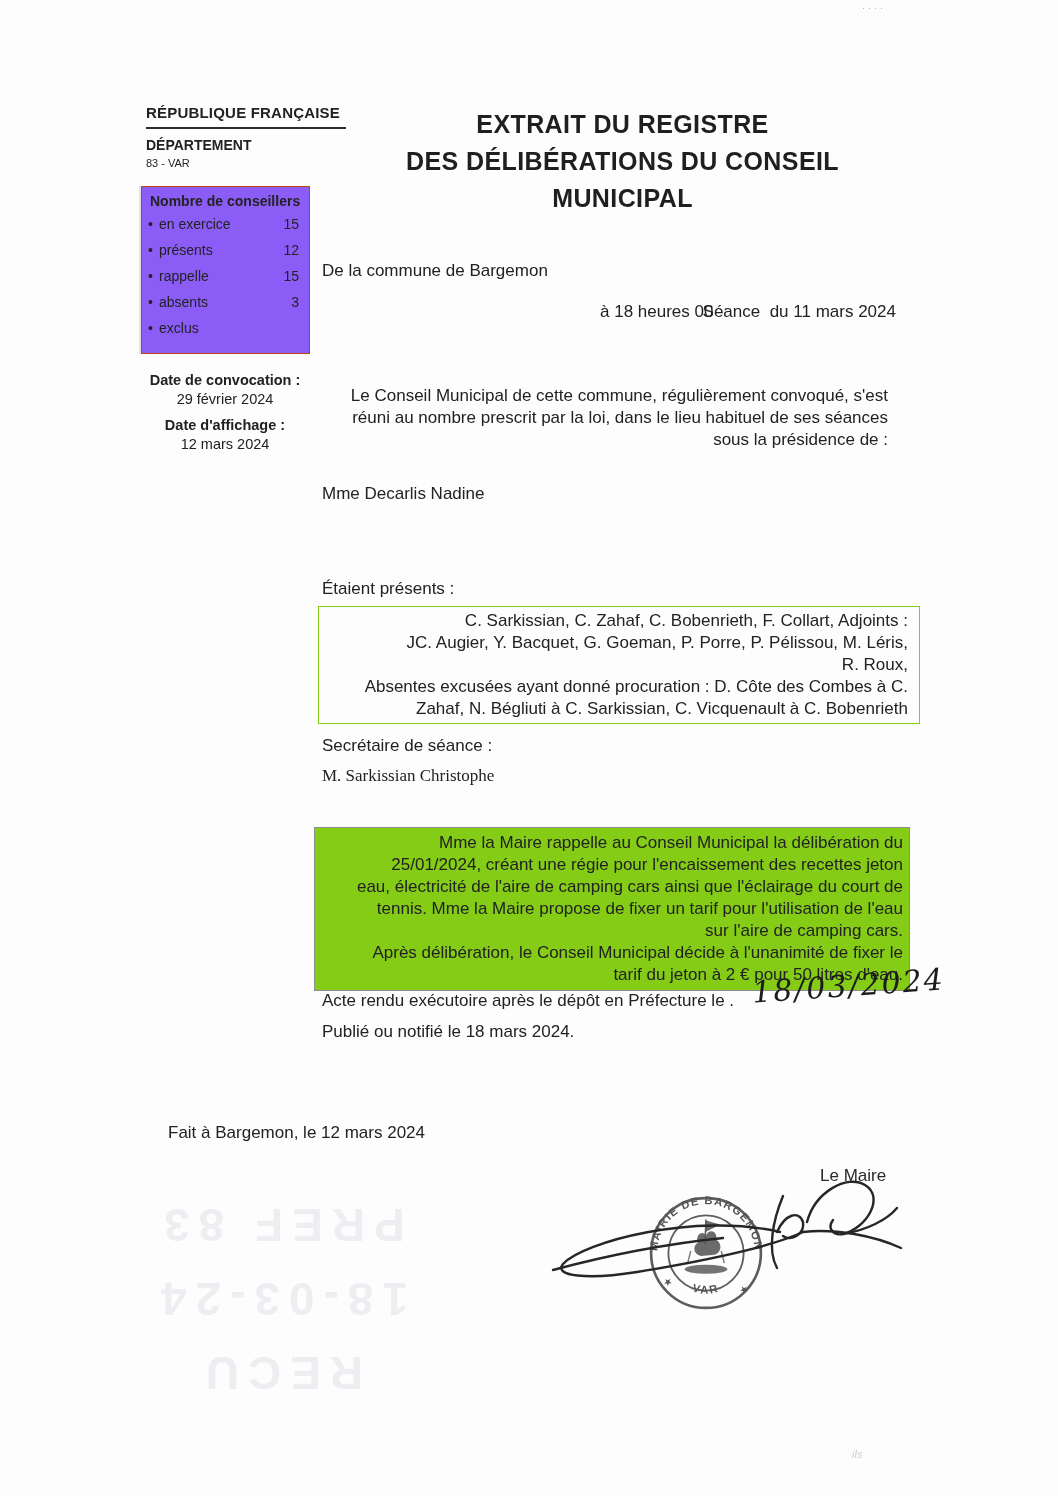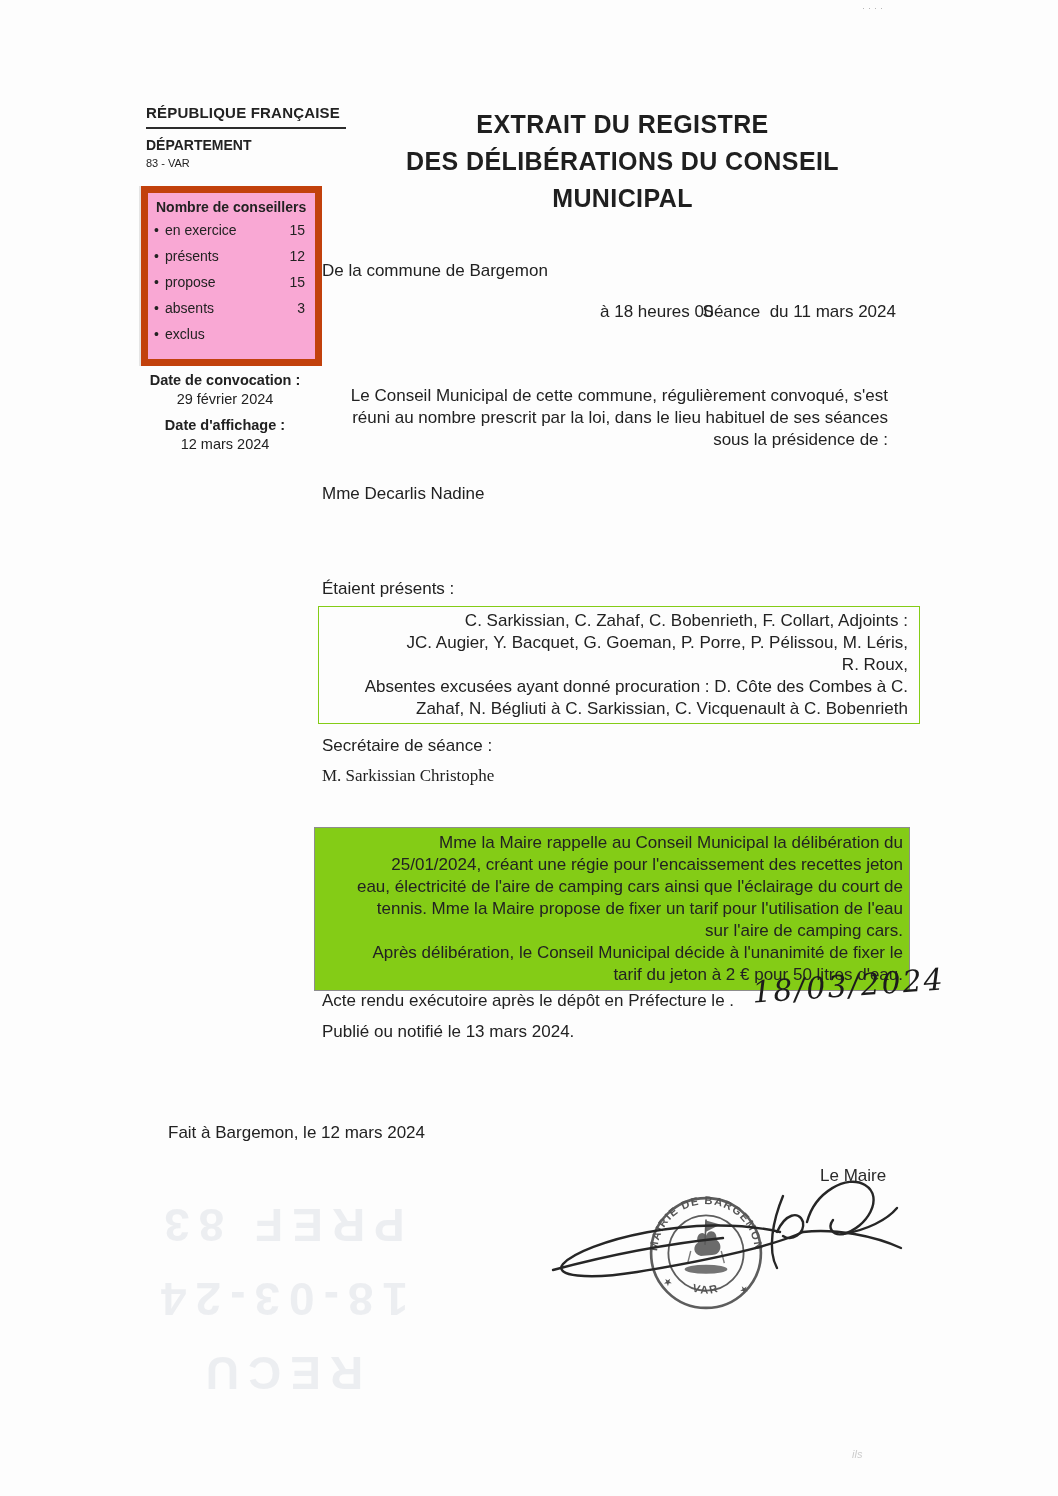--- a/index.html
+++ b/index.html
@@ -11,21 +11,21 @@
   .abs{position:absolute;}
   .pre{white-space:pre-line;}
   .prew{white-space:pre-wrap;}
 
   
   .rep-block{left:146px;top:104px;width:200px;text-align:left;}
   .rep-line1{font-weight:bold;font-size:15px;letter-spacing:.2px;padding-bottom:6px;border-bottom:2px solid #2c2c2c;}
   .rep-line2{font-weight:bold;font-size:14px;margin-top:8px;}
   .rep-line3{font-size:11px;margin-top:4px;}
 
-  .cons-box{left:141px;top:186px;width:167px;height:166px;border:7px solid #c2410c;background:#f9a8d4;box-shadow:-2px 0 0 rgba(160,160,160,.25);}
+  .cons-box{left:141px;top:186px;width:167px;height:166px;border:1px solid #c2410c;background:#8b5cf6;box-shadow:-2px 0 0 rgba(160,160,160,.25);}
   .cons-title{font-weight:bold;font-size:14px;padding:6px 8px 2px 8px;}
   .cons-row{display:flex;font-size:14px;line-height:26px;padding:0 10px 0 6px;}
   .cons-bullet{width:11px;color:#222;}
   .cons-label{flex:1;}
   .cons-val{text-align:right;}
 
   .dates-block{left:140px;top:372px;width:170px;text-align:center;font-size:14.5px;}
   .date-label{font-weight:bold;}
   .date-val{margin-top:3px;margin-bottom:10px;}
 
@@ -84,21 +84,21 @@
       <span class="cons-label">en exercice</span>
       <span class="cons-val">15</span>
     </div>
     <div class="cons-row">
       <span class="cons-bullet">•</span>
       <span class="cons-label">présents</span>
       <span class="cons-val">12</span>
     </div>
     <div class="cons-row">
       <span class="cons-bullet">•</span>
-      <span class="cons-label">propose</span>
+      <span class="cons-label">rappelle</span>
       <span class="cons-val">15</span>
     </div>
     <div class="cons-row">
       <span class="cons-bullet">•</span>
       <span class="cons-label">absents</span>
       <span class="cons-val">3</span>
     </div>
     <div class="cons-row">
       <span class="cons-bullet">•</span>
       <span class="cons-label">exclus</span>
@@ -148,21 +148,21 @@
 25/01/2024, créant une régie pour l'encaissement des recettes jeton
 eau, électricité de l'aire de camping cars ainsi que l'éclairage du court de
 tennis. Mme la Maire propose de fixer un tarif pour l'utilisation de l'eau
 sur l'aire de camping cars.
 Après délibération, le Conseil Municipal décide à l'unanimité de fixer le
 tarif du jeton à  2 € pour 50 litres d'eau.</div>
 
   <div class="abs t17 acte-line">Acte rendu exécutoire après le dépôt en Préfecture  le .</div>
   <div class="abs handwritten-date">18/03/2024</div>
 
-  <div class="abs t17 publie-line">Publié ou notifié le 13 mars 2024.</div>
+  <div class="abs t17 publie-line">Publié ou notifié le 18 mars 2024.</div>
 
   <div class="abs t17 fait-line">Fait à Bargemon, le 12 mars 2024</div>
 
   <div class="abs t17 maire-label">Le Maire</div>
 
   <div class="abs sign-zone">
     <svg class="stamp-svg" viewBox="0 0 120 120">
       <circle cx="60" cy="60" r="54" fill="none" stroke="#474747" stroke-width="2.6"></circle>
       <circle cx="60" cy="60" r="37" fill="none" stroke="#474747" stroke-width="1.8"></circle>
       <defs>

